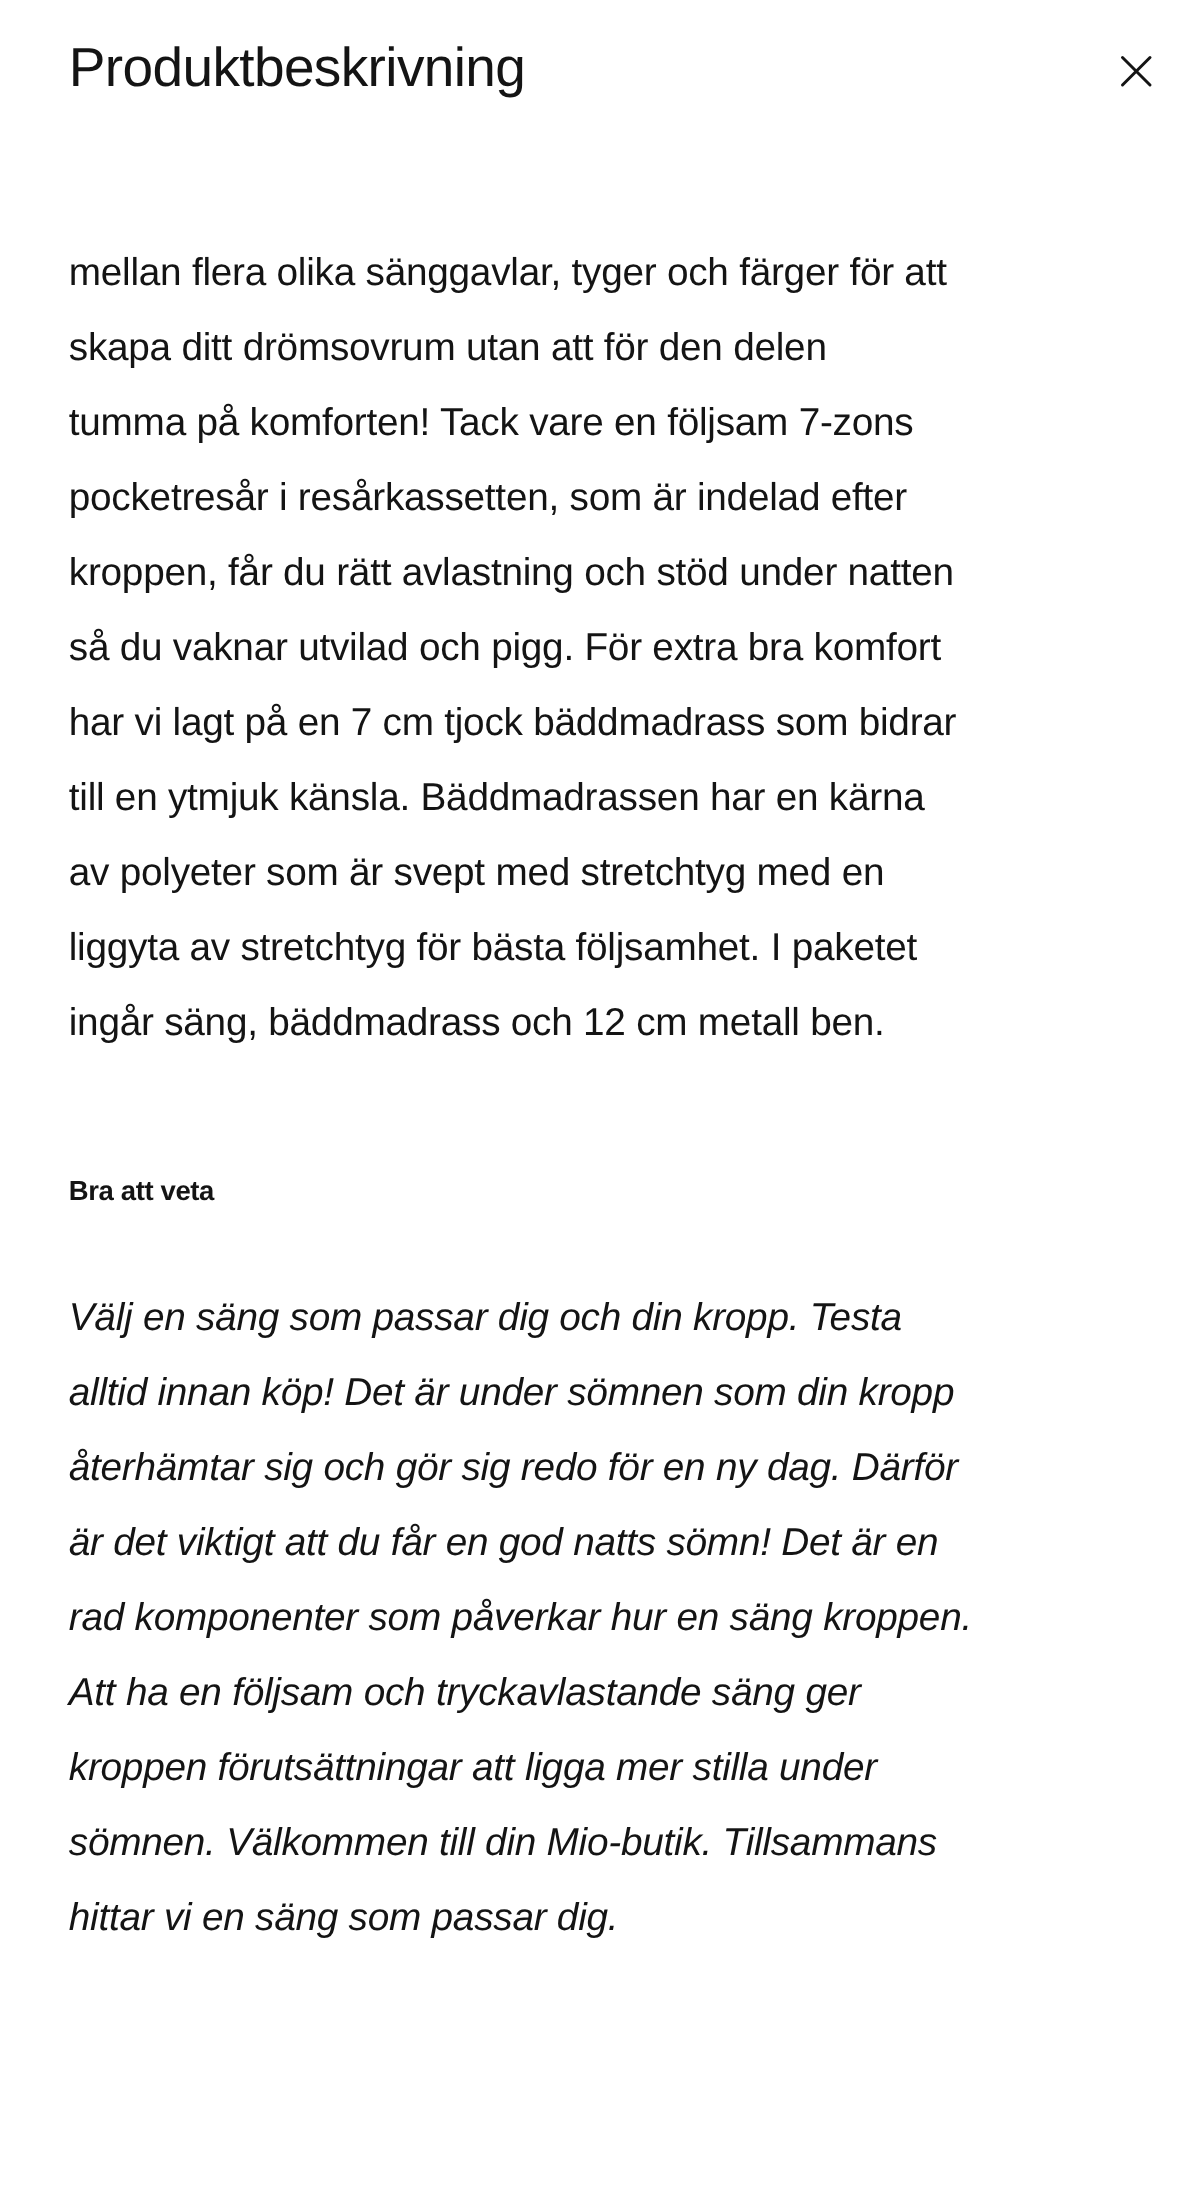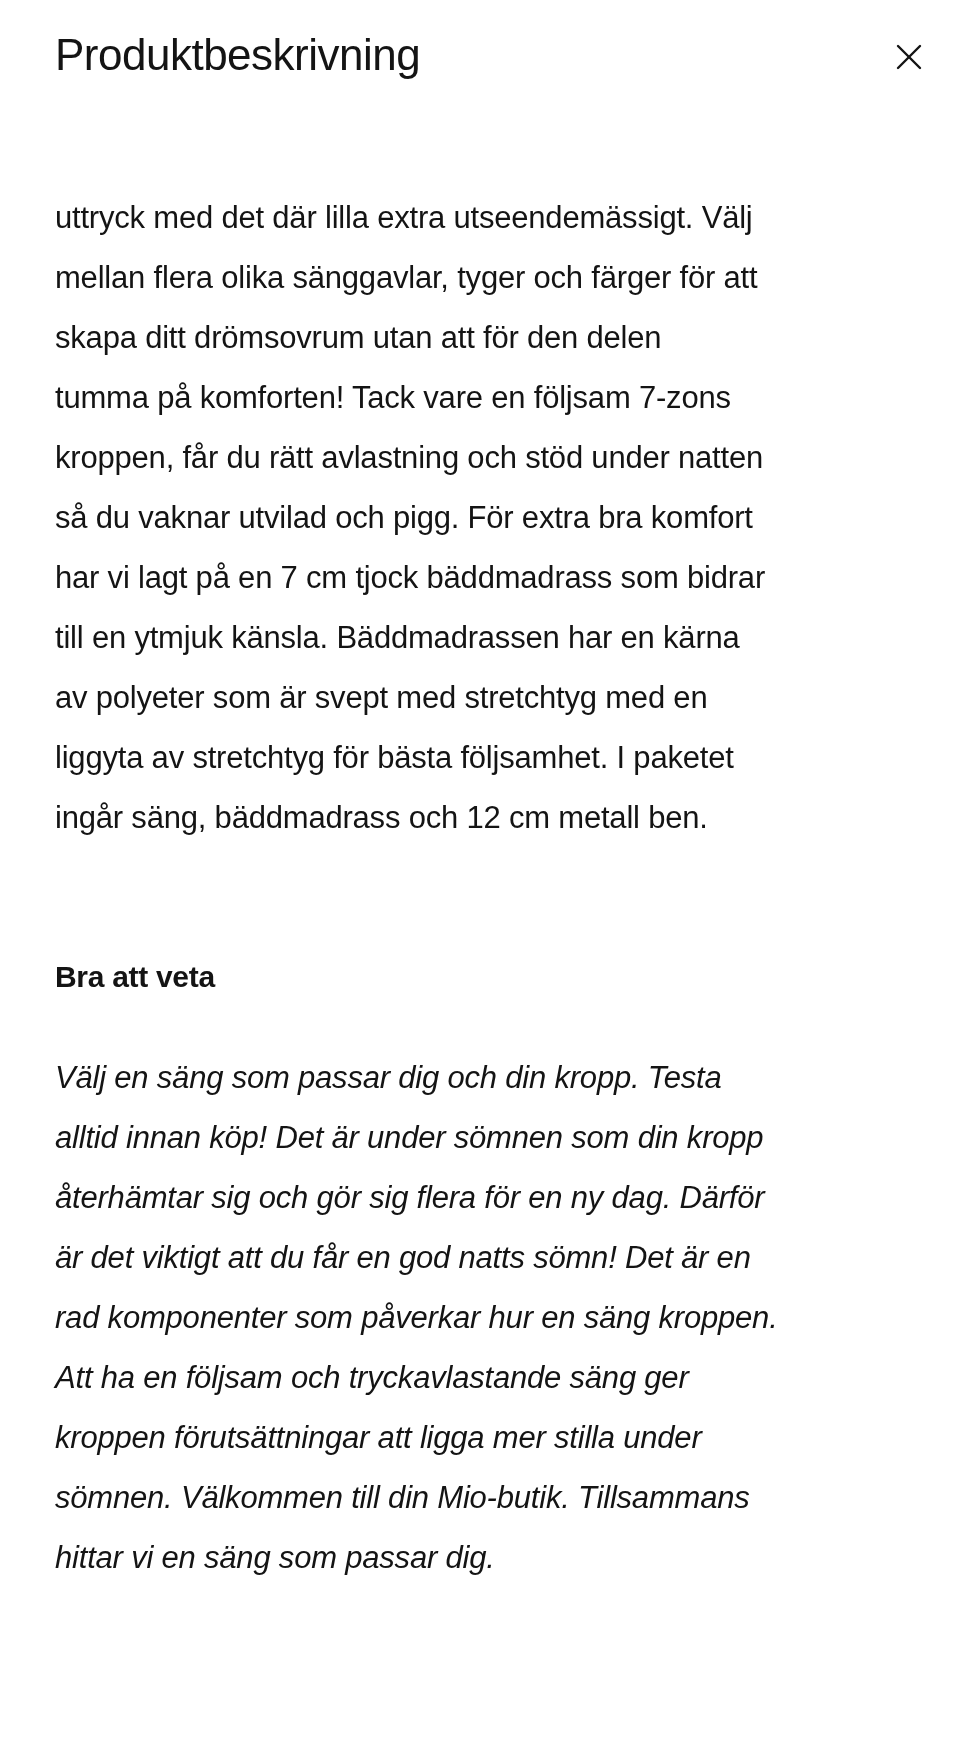--- a/index.html
+++ b/index.html
@@ -52,22 +52,22 @@
   .para .line {
     display: block;
     font-size: 31px;
     line-height: 60px;
     white-space: nowrap;
     letter-spacing: -0.2px;
     color: #141414;
   }
   .para-1 { margin-top: 108px; }
   .section-heading {
-    margin-top: 109px;
-    font-size: 30px;
+    margin-top: 85px;
+    font-size: 22px;
     font-weight: 700;
     line-height: 40px;
     letter-spacing: -0.3px;
     color: #141414;
   }
   .para-2 { margin-top: 51px; font-style: italic; }
 </style>
 </head>
 <body>
 
@@ -79,39 +79,39 @@
       <span>
         <svg width="28" height="28" viewBox="0 0 28 28">
           <line x1="3" y1="3" x2="25" y2="25" stroke="#141414" stroke-width="2.4" stroke-linecap="round"></line>
           <line x1="25" y1="3" x2="3" y2="25" stroke="#141414" stroke-width="2.4" stroke-linecap="round"></line>
         </svg>
       </span>
     </button>
   </div>
 
   <div class="para para-1">
-    <span class="line">uttryck med det där lilla extra utseendemässigt. Välj</span>
     <span class="line">mellan flera olika sänggavlar, tyger och färger för att</span>
     <span class="line">skapa ditt drömsovrum utan att för den delen</span>
     <span class="line">tumma på komforten! Tack vare en följsam 7-zons</span>
+    <span class="line">pocketresår i resårkassetten, som är indelad efter</span>
     <span class="line">kroppen, får du rätt avlastning och stöd under natten</span>
     <span class="line">så du vaknar utvilad och pigg. För extra bra komfort</span>
     <span class="line">har vi lagt på en 7 cm tjock bäddmadrass som bidrar</span>
     <span class="line">till en ytmjuk känsla. Bäddmadrassen har en kärna</span>
     <span class="line">av polyeter som är svept med stretchtyg med en</span>
     <span class="line">liggyta av stretchtyg för bästa följsamhet. I paketet</span>
     <span class="line">ingår säng, bäddmadrass och 12 cm metall ben.</span>
   </div>
 
   <h2 class="section-heading">Bra att veta</h2>
 
   <div class="para para-2">
     <span class="line">Välj en säng som passar dig och din kropp. Testa</span>
     <span class="line">alltid innan köp! Det är under sömnen som din kropp</span>
-    <span class="line">återhämtar sig och gör sig flera för en ny dag. Därför</span>
+    <span class="line">återhämtar sig och gör sig redo för en ny dag. Därför</span>
     <span class="line">är det viktigt att du får en god natts sömn! Det är en</span>
     <span class="line">rad komponenter som påverkar hur en säng kroppen.</span>
     <span class="line">Att ha en följsam och tryckavlastande säng ger</span>
     <span class="line">kroppen förutsättningar att ligga mer stilla under</span>
     <span class="line">sömnen. Välkommen till din Mio-butik. Tillsammans</span>
     <span class="line">hittar vi en säng som passar dig.</span>
   </div>
 
 </div>
 

